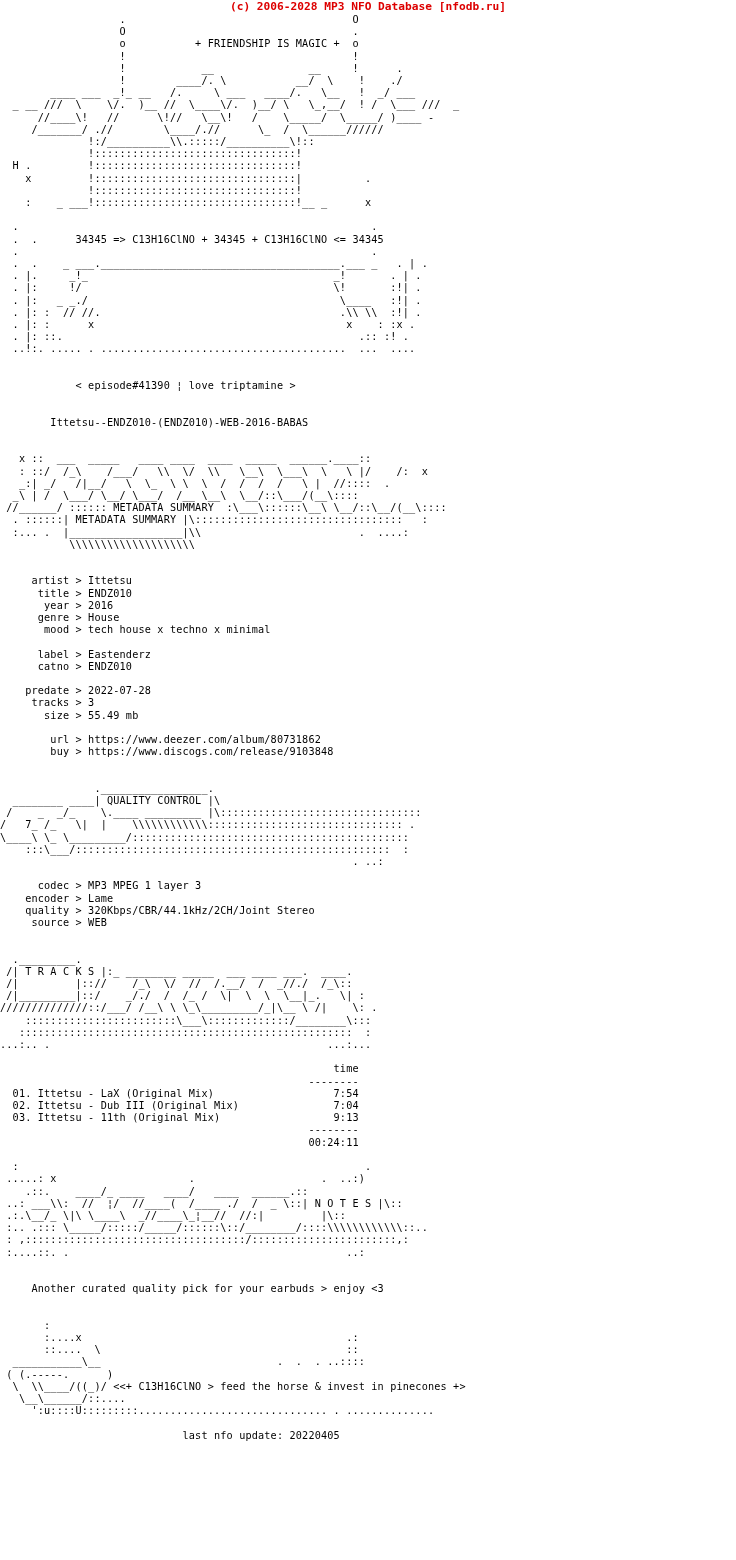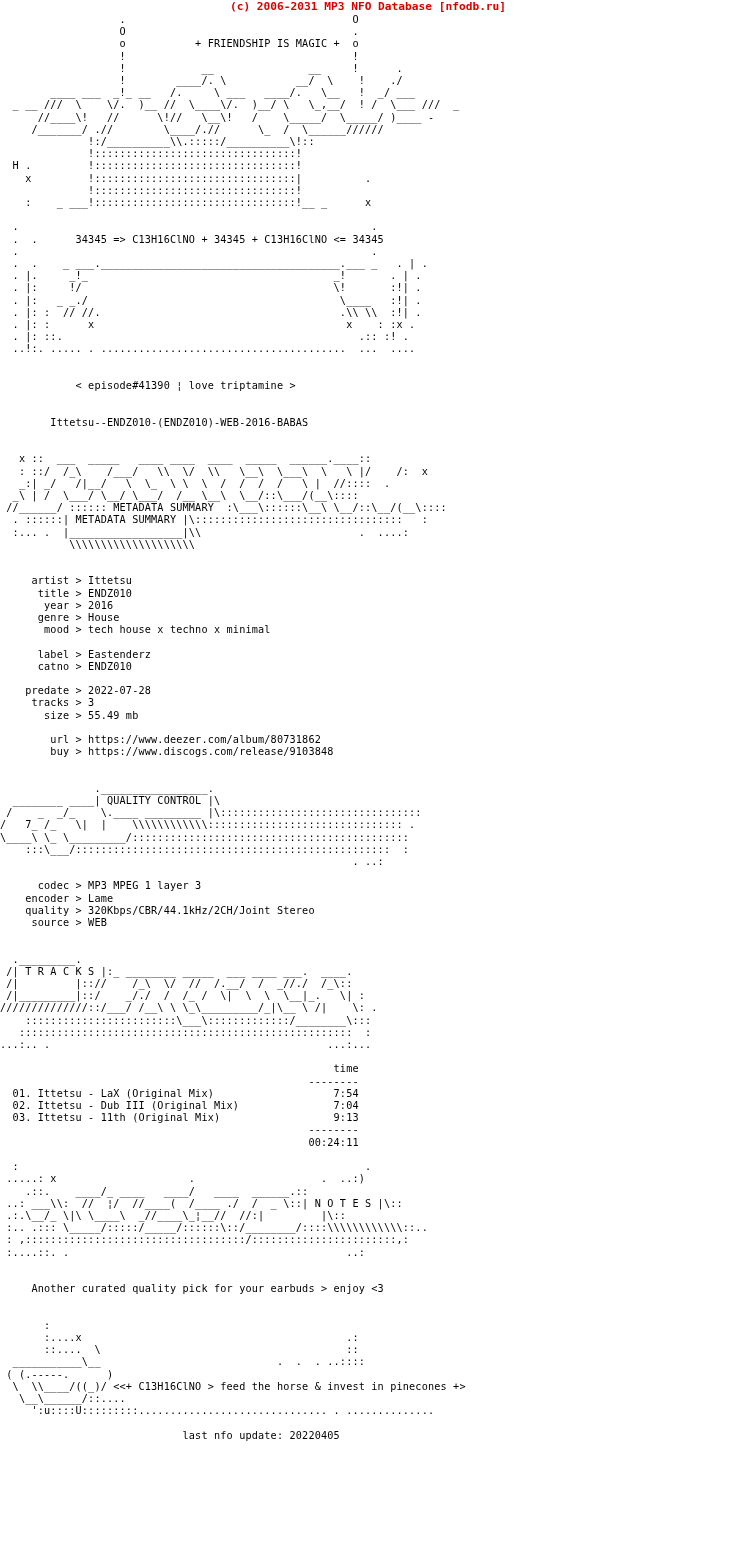--- a/index.html
+++ b/index.html
@@ -43,21 +43,21 @@
     white-space:pre;
     font-weight:normal;
     -webkit-font-smoothing:none;
   }
 </style>
 </head>
 <body>
 
 <div id="page">
 
-  <div class="hdr">(c) 2006-2031 MP3 NFO Database [nfodb.ru]</div>
+  <div class="hdr">(c) 2006-2028 MP3 NFO Database [nfodb.ru]</div>
 
   <pre class="nfo">                   .                                    O
                    O                                    .
                    o           + FRIENDSHIP IS MAGIC +  o
                    !                                    !
                    !            __               __     !      .
                    !        ____/. \           __/  \    !    ./
         ____ ___  _!_ __   /.     \ ___   ____/.   \__   !  _/ ___
   _ __ ///  \    \/.  )__ //  \____\/.  )__/ \   \_,__/  ! /  \___ ///  _
       //____\!   //      \!//   \__\!   /    \_____/  \_____/ )____ -

